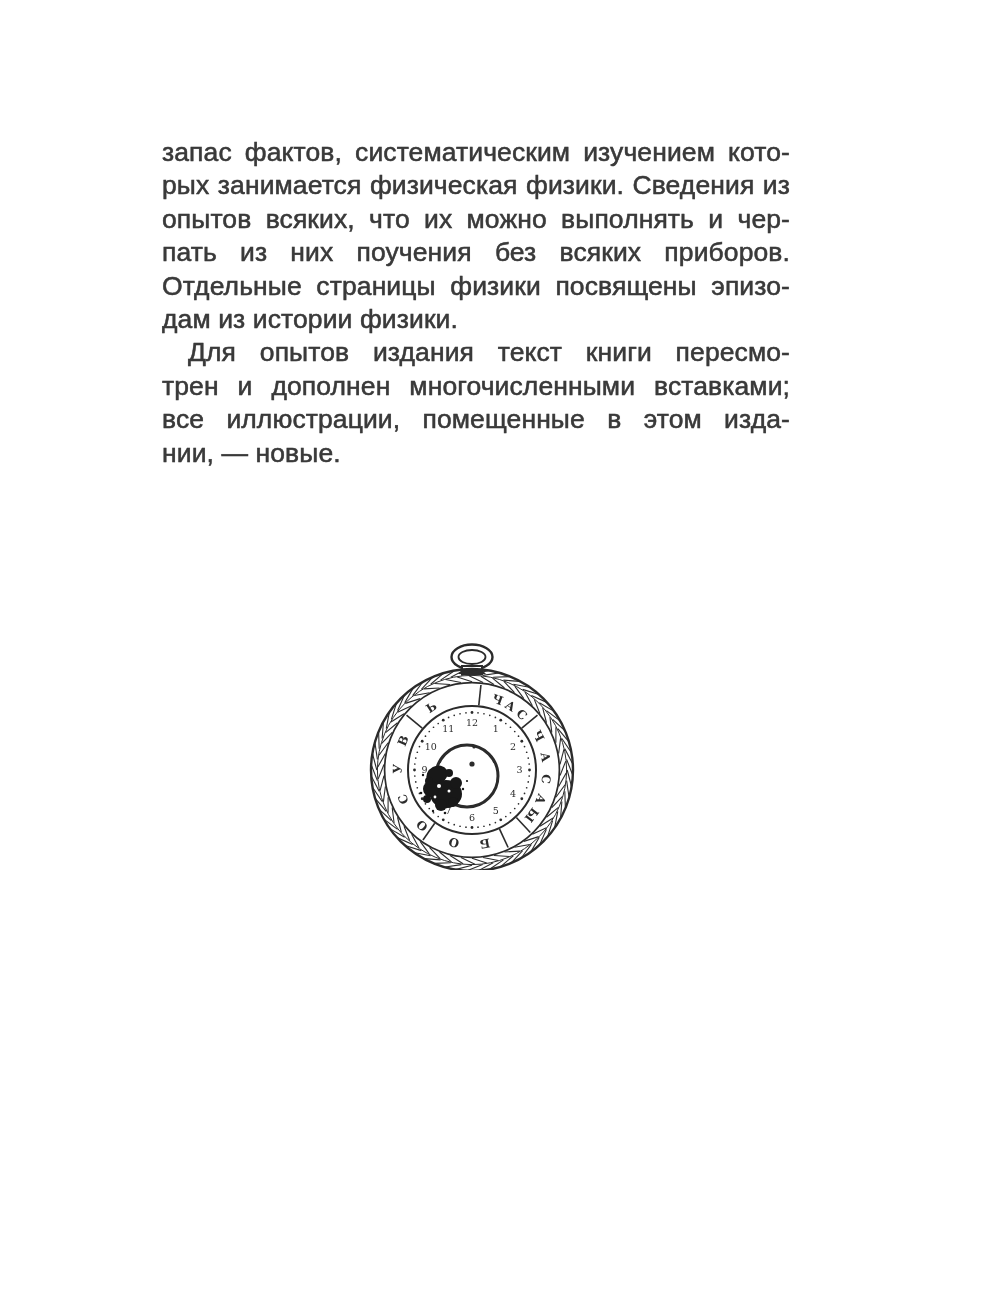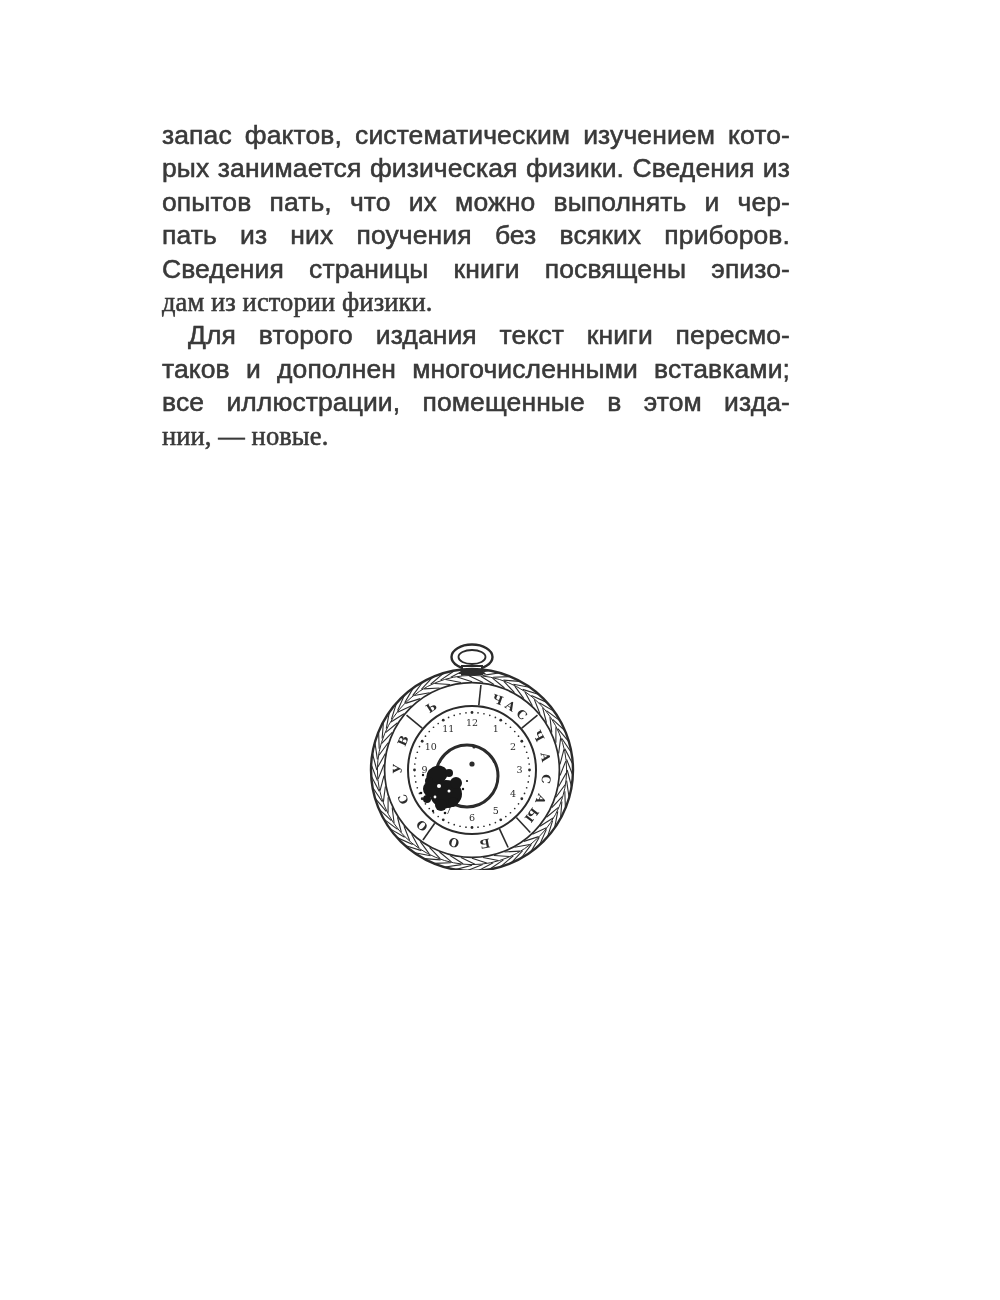--- a/index.html
+++ b/index.html
@@ -5,50 +5,50 @@
   html,body{margin:0;padding:0;}
   body{
     width:1000px;height:1300px;
     background:#ffffff;
     position:relative;
     overflow:hidden;
     font-family:"Liberation Sans", sans-serif;
   }
   .text-block{
     position:absolute;
-    left:162px; top:119px; width:628px;
+    left:162px; top:136px; width:628px;
     font-size:26.5px;
     line-height:33.4px;
     color:#3a3a3a;
     letter-spacing:0.1px;
     -webkit-text-stroke:0.45px #3a3a3a;
     text-shadow:0 0 0.7px rgba(60,60,60,0.5);
   }
   .line{ text-align:justify; white-space:normal; }
   .line.j{ text-align-last:justify; }
-  .line.last{ text-align:center; text-align-last:left;font-family:Liberation Serif, serif; }
+  .line.last{ text-align:center; text-align-last:left; }
   .line.indent{ text-indent:26px; }
   figure.watch{
     position:absolute; left:352px; top:630px; margin:0;
     width:240px; height:240px;
   }
   figure.watch svg{ filter:blur(0.35px); }
 </style>
 </head>
 <body>
 
 <div class="text-block">
   <div class="line j">запас фактов, систематическим изучением кото-</div>
   <div class="line j">рых занимается физическая физики. Сведения из</div>
-  <div class="line j">опытов пать, что их можно выполнять и чер-</div>
+  <div class="line j">опытов всяких, что их можно выполнять и чер-</div>
   <div class="line j">пать из них поучения без всяких приборов.</div>
-  <div class="line j">Сведения страницы книги посвящены эпизо-</div>
+  <div class="line j">Отдельные страницы физики посвящены эпизо-</div>
   <div class="line last">дам из истории физики.</div>
-  <div class="line j indent">Для второго издания текст книги пересмо-</div>
-  <div class="line j">таков и дополнен многочисленными вставками;</div>
+  <div class="line j indent">Для опытов издания текст книги пересмо-</div>
+  <div class="line j">трен и дополнен многочисленными вставками;</div>
   <div class="line j">все иллюстрации, помещенные в этом изда-</div>
   <div class="line last">нии, — новые.</div>
 </div>
 
 <figure class="watch">
   <svg id="watch-svg" width="240" height="240" viewBox="0 0 240 240" xmlns="http://www.w3.org/2000/svg">
 
     <g fill="none" stroke="#2b2b2b">
       <ellipse cx="120" cy="27" rx="20.5" ry="12.5" stroke-width="2.4"></ellipse>
       <ellipse cx="120" cy="27" rx="13.5" ry="7" stroke-width="1.8"></ellipse>

